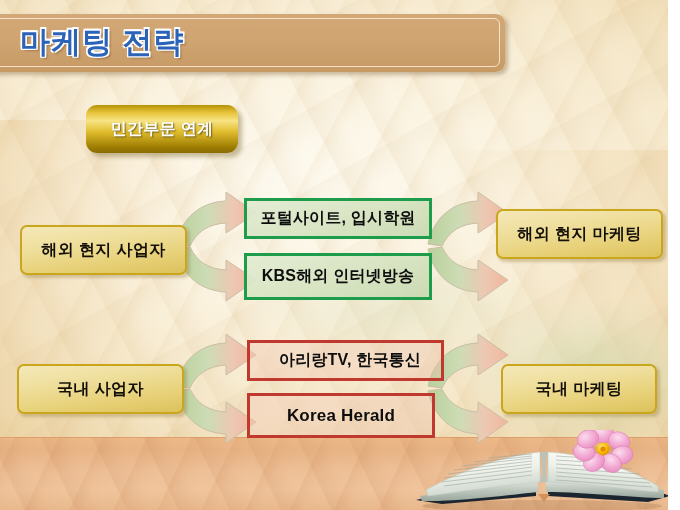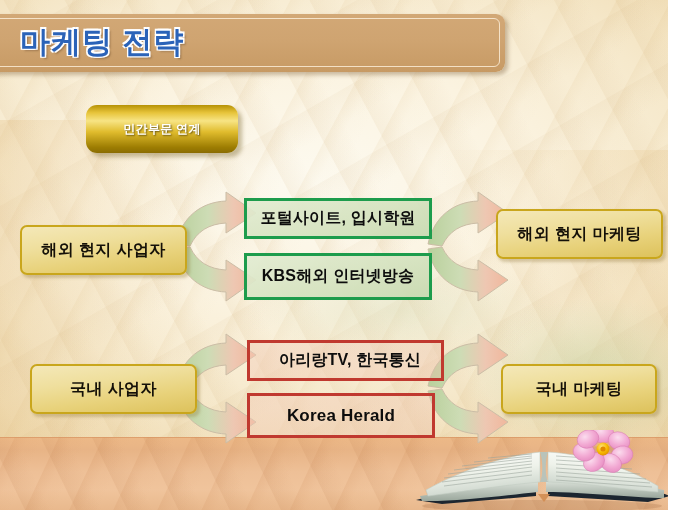--- a/index.html
+++ b/index.html
@@ -154,21 +154,21 @@
     width: 152px; height: 48px;
     border-radius: 11px;
     background: linear-gradient(180deg, #b69205 0%, #e7c43a 16%, #f7e484 33%, #e0bc2d 56%, #9d7d02 88%, #8a6c02 100%);
     box-shadow: 4px 4px 4px rgba(120,100,40,.40);
     display: flex;
     align-items: center;
     justify-content: center;
   }
   .gold-pill span {
     color: #ffffff;
-    font-size: 12px;
+    font-size: 16px;
     font-weight: bold;
     letter-spacing: .3px;
     text-shadow: 1px 1px 1.6px rgba(70,55,10,.75);
   }
 
   
   .side-box {
     position: absolute;
     border-radius: 7px;
     border: 2px solid #c9a61c;
@@ -180,21 +180,21 @@
   }
   .side-box span {
     color: #141008;
     font-size: 16px;
     font-weight: bold;
     letter-spacing: .4px;
     white-space: nowrap;
   }
   #box-overseas-op { left: 20px;  top: 225px; width: 163px; height: 46px; }
   #box-overseas-mk { left: 496px; top: 209px; width: 163px; height: 46px; text-align: right; }
-  #box-domestic-op { left: 30px;  top: 364px; width: 163px; height: 46px; }
+  #box-domestic-op { left: 17px;  top: 364px; width: 163px; height: 46px; }
   #box-domestic-mk { left: 501px; top: 364px; width: 152px; height: 46px; }
 
   
   .green-box {
     position: absolute;
     left: 244px;
     width: 182px;
     border: 3px solid #1d9c4c;
     background: linear-gradient(160deg, rgba(226,236,210,.92) 0%, rgba(213,227,192,.92) 55%, rgba(200,218,177,.92) 100%);
     display: flex;

